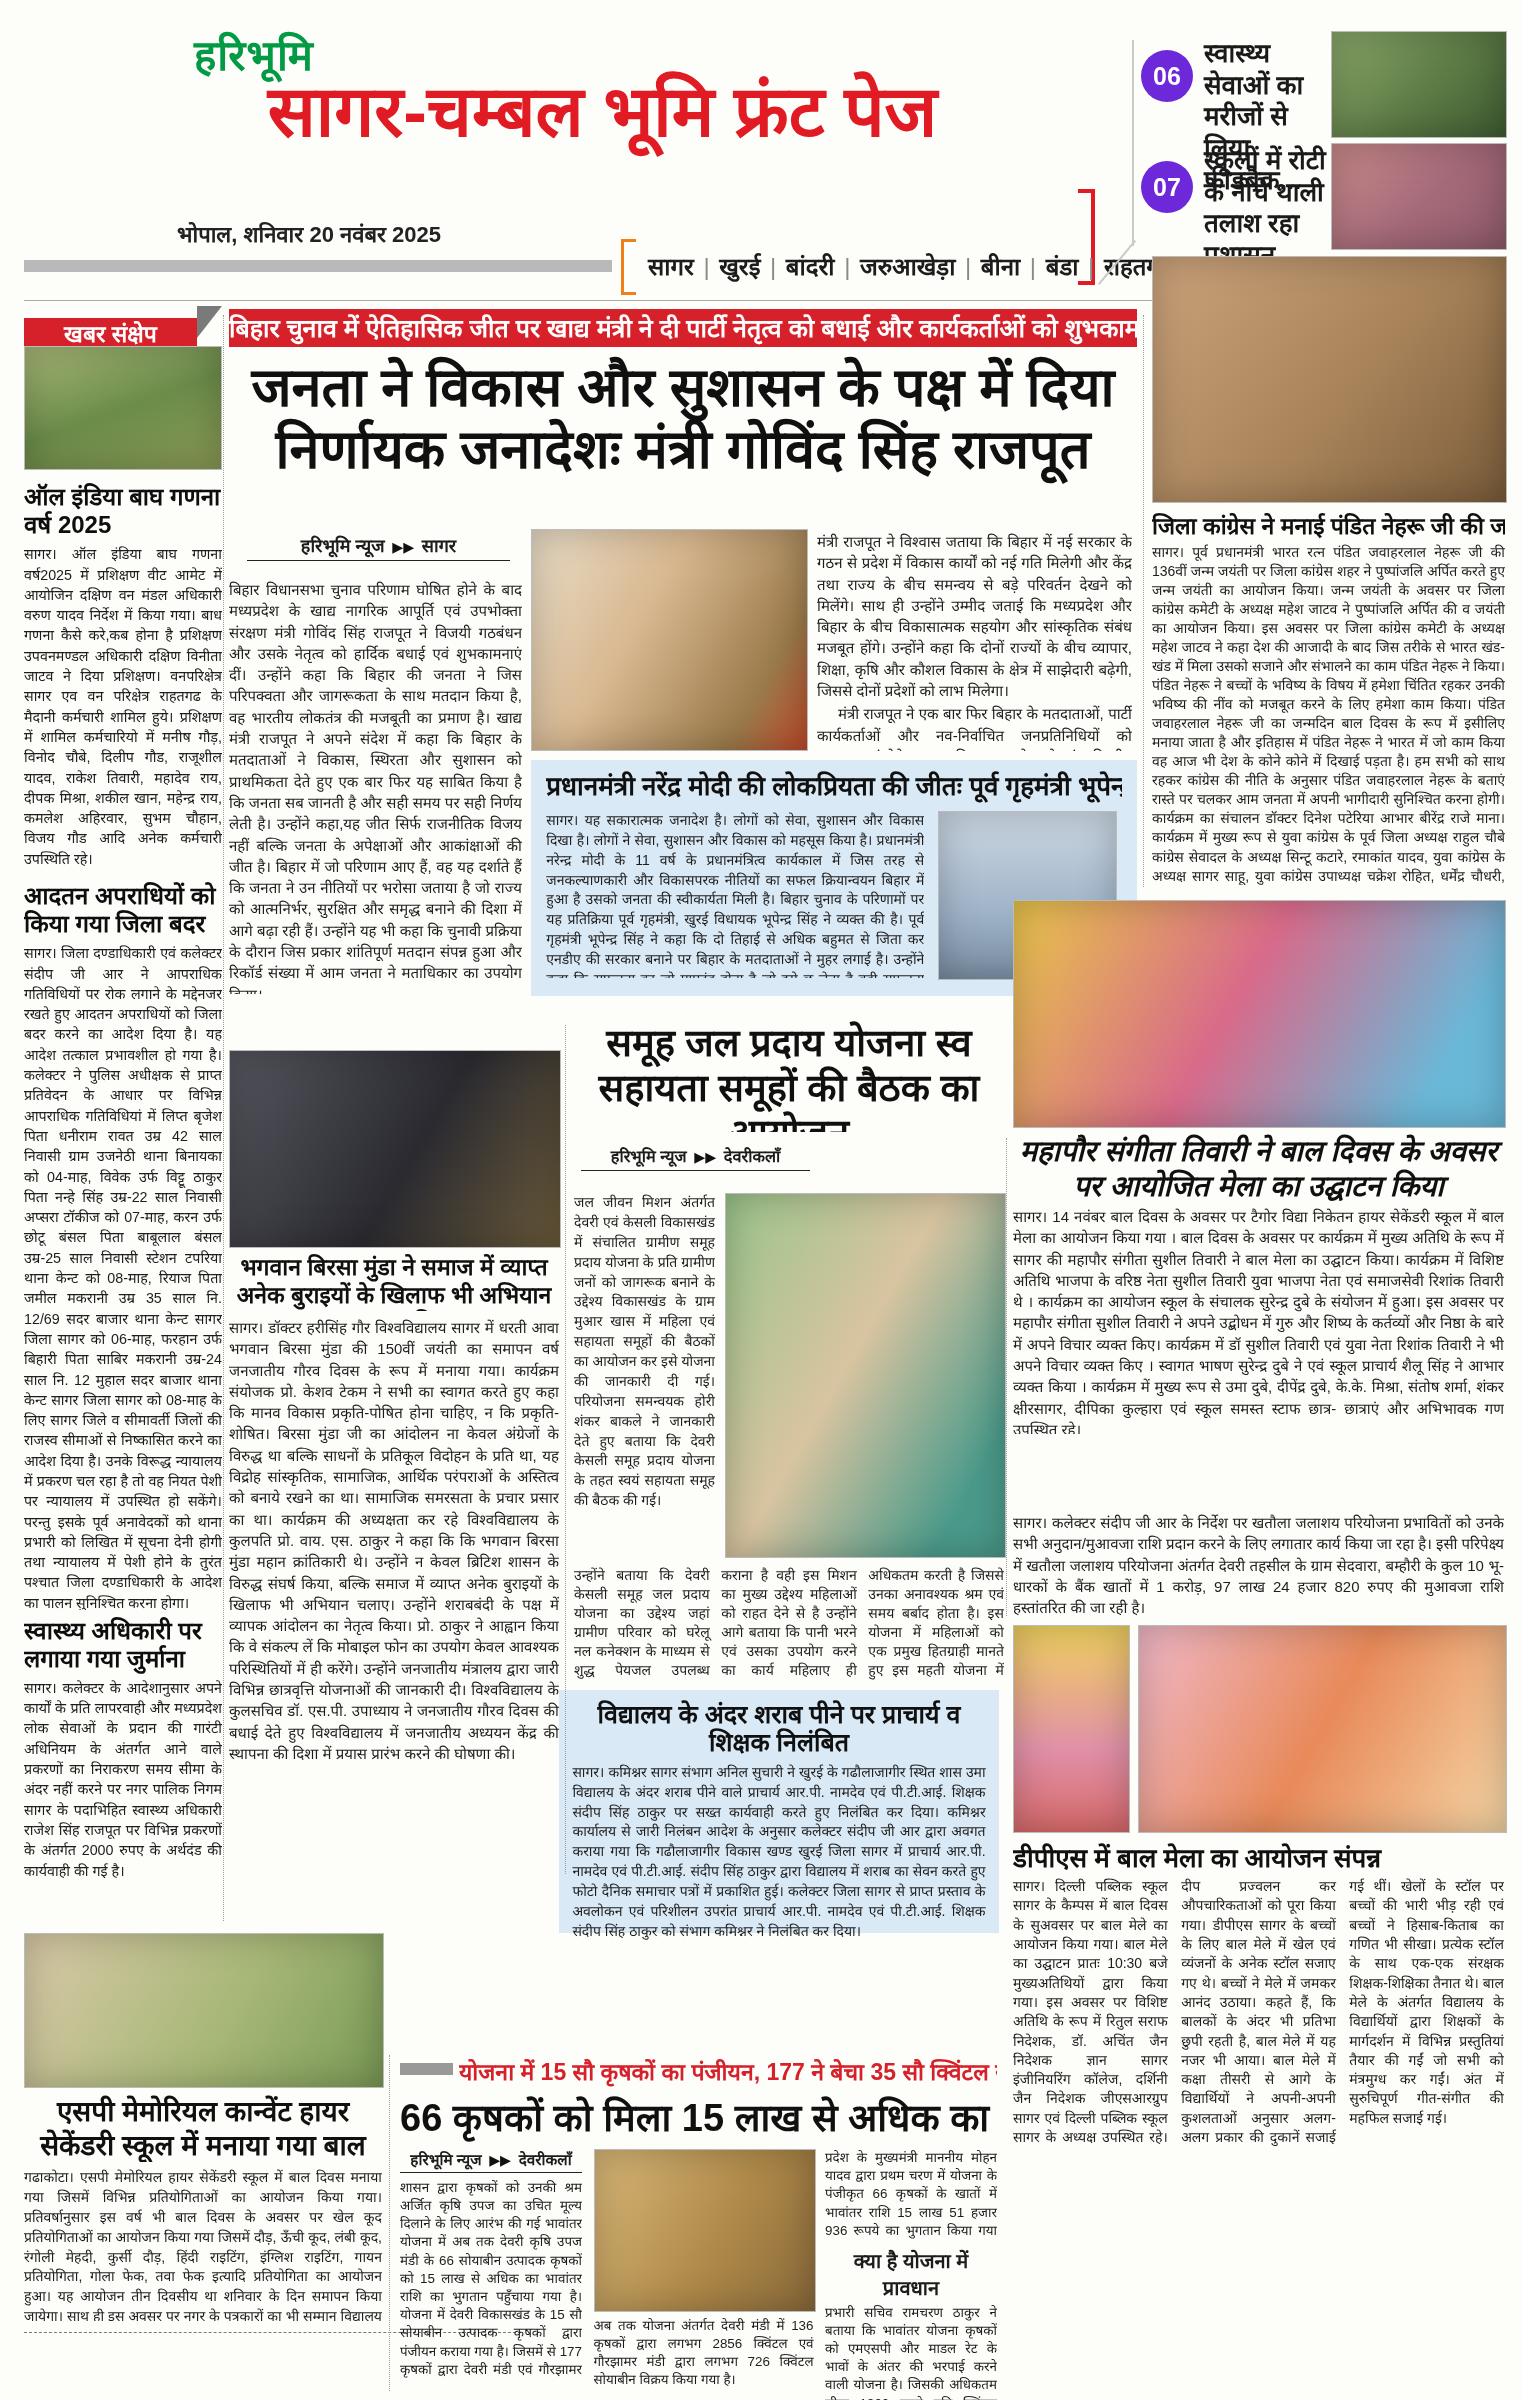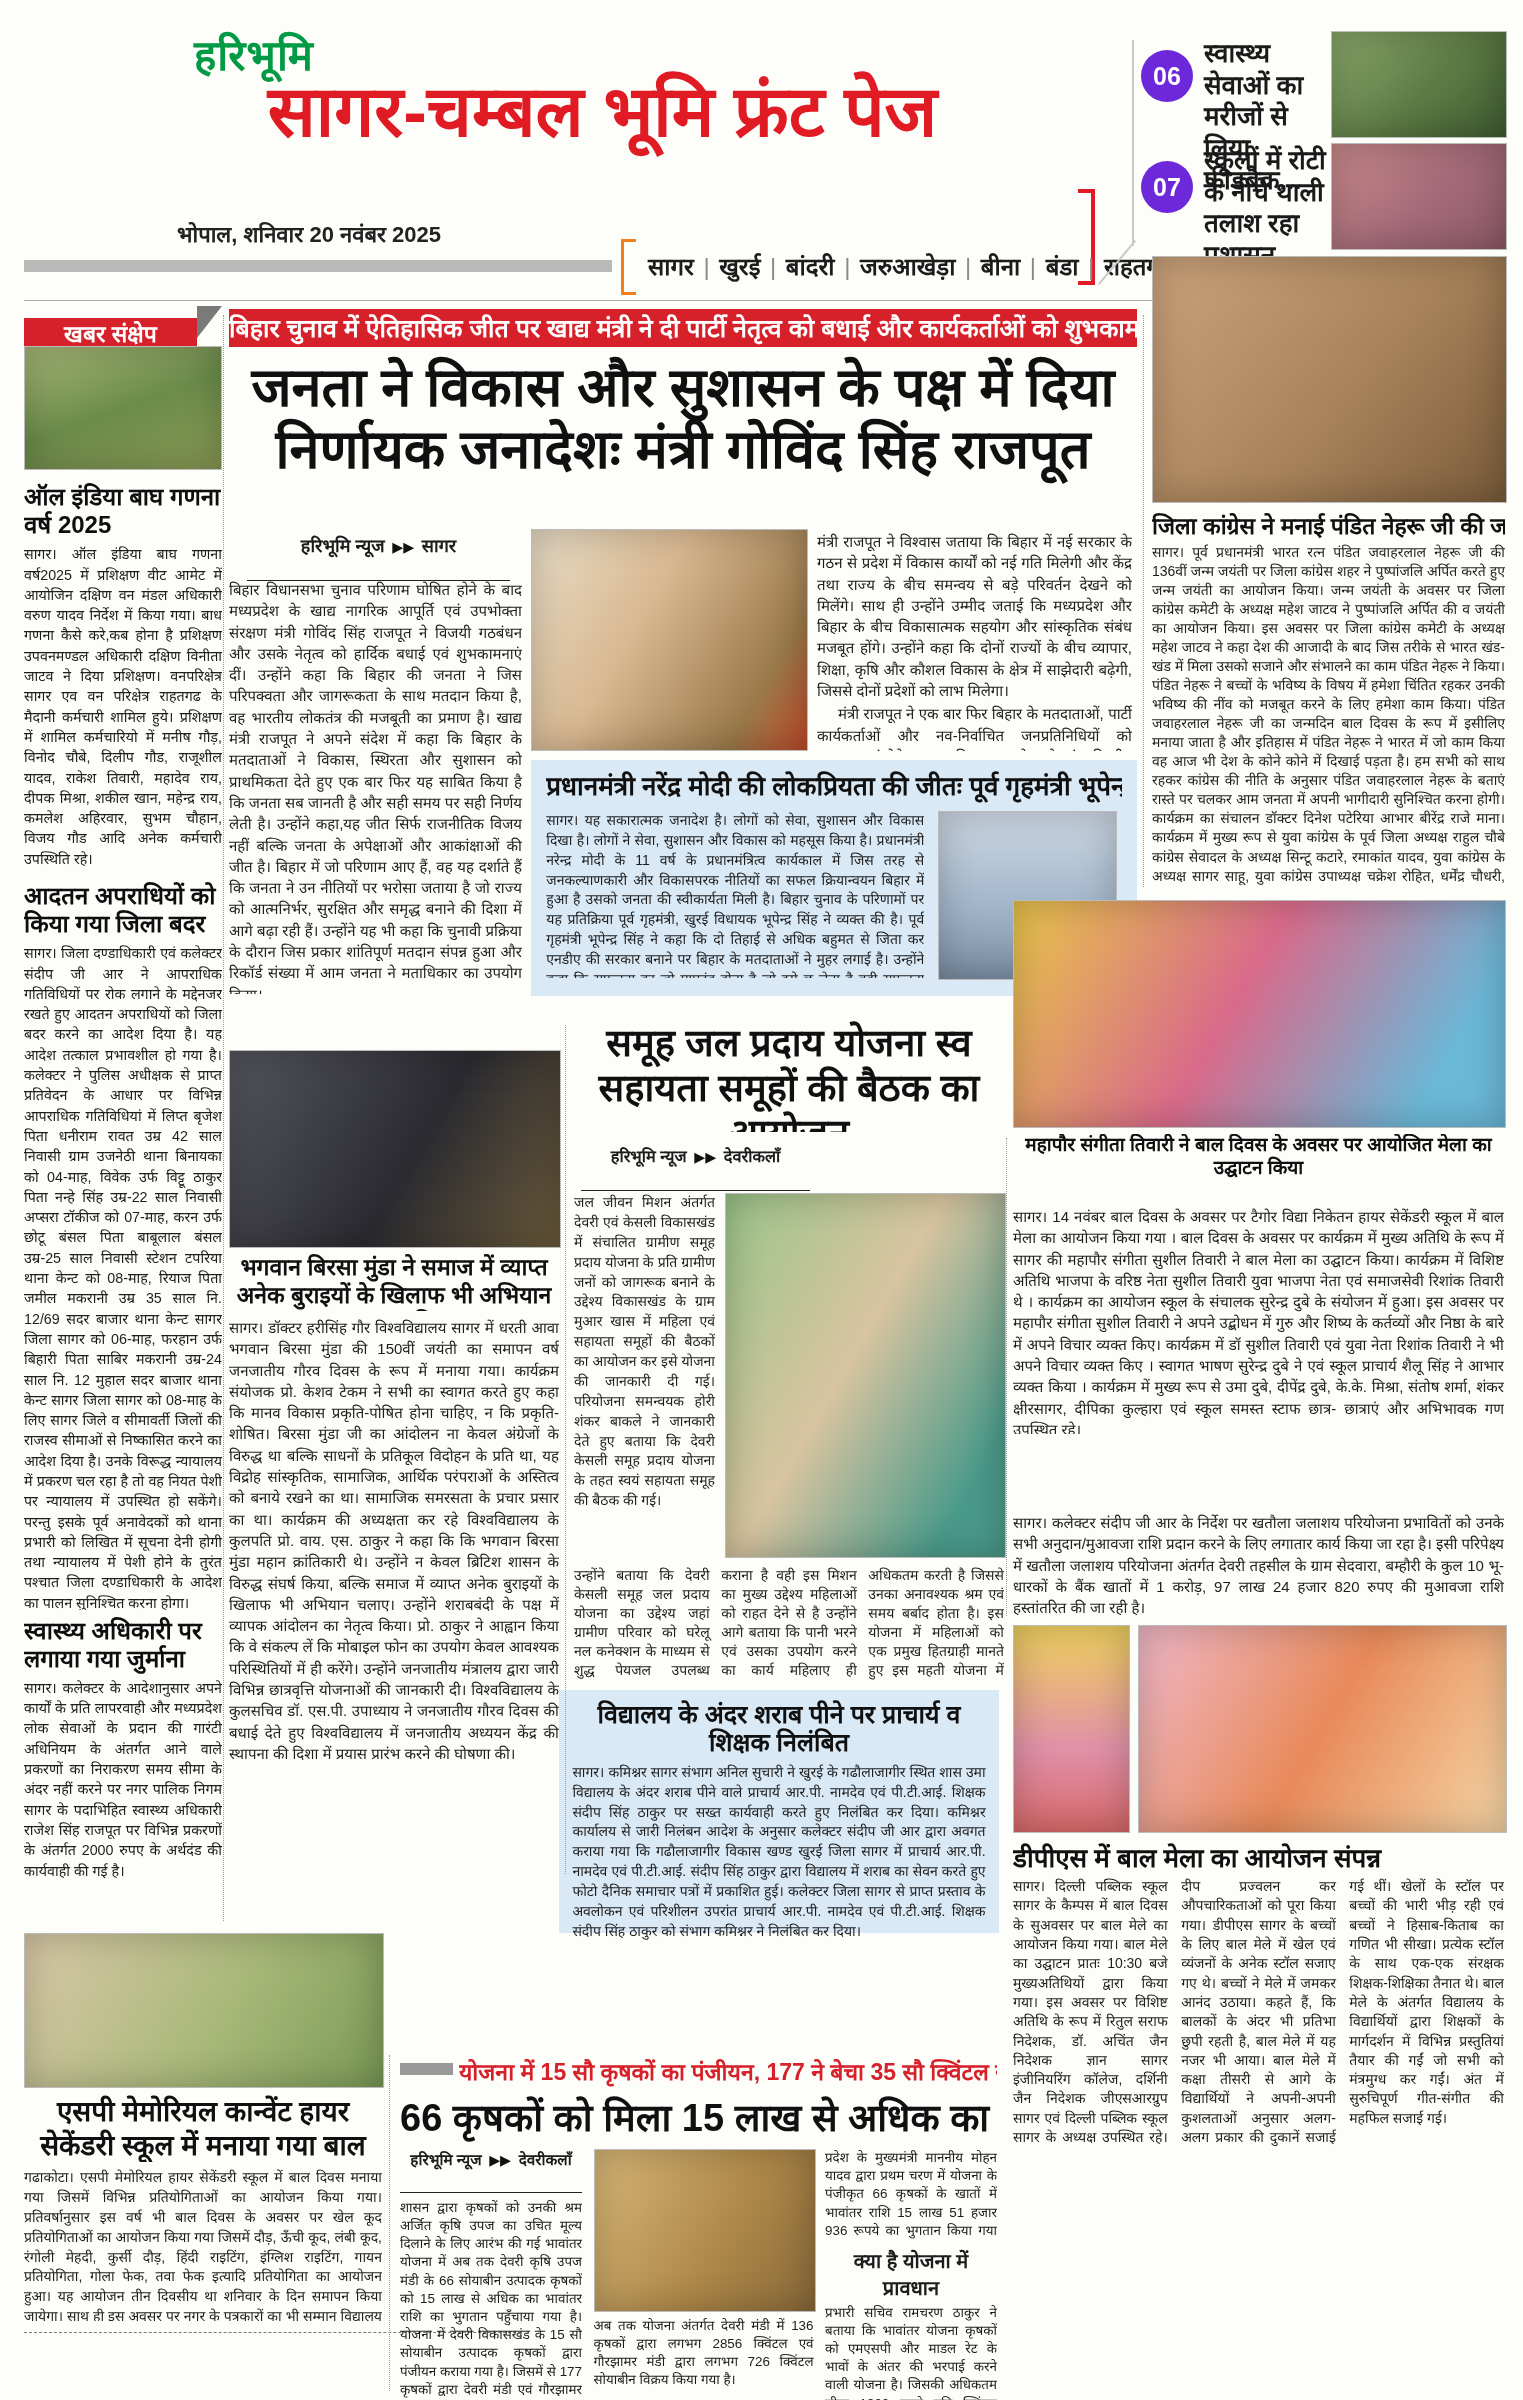--- a/index.html
+++ b/index.html
@@ -37,21 +37,21 @@
   .ph-sacks{background:linear-gradient(120deg,#d8b878,#b08a4a 55%,#8a6a3a);}
   
   .kicker{background:#d6212a;color:#fff;font-weight:700;font-size:25px;text-align:center;
           line-height:38px;white-space:nowrap;overflow:hidden;}
   .hl{font-weight:800;color:#101010;text-align:center;}
   .hl-lead{font-size:54px;line-height:1.15;}
   .hl-1line{white-space:nowrap;overflow:hidden;}
   .body{font-size:15px;line-height:1.42;text-align:justify;overflow:hidden;color:#1d1d1d;}
   .body p{margin:0 0 1.9px 0;}
   .body p.ind{text-indent:21px;}
-  .byline{font-weight:700;font-size:18px;text-align:center;border-bottom:1.9px solid #222;padding-bottom:23px;}
+  .byline{font-weight:700;font-size:18px;text-align:center;border-bottom:1.9px solid #222;padding-bottom:3px;}
   .byline .arr{color:#111;font-size:14.3px;padding:0 7.6px;}
   .tab{background:#d6212a;color:#fff;font-size:23px;font-weight:800;text-align:center;line-height:32.5px;}
   .tab-fold{width:0;height:0;border-top:32.5px solid #7a7a7a;border-right:25px solid transparent;}
   .brief-title{font-size:24px;font-weight:800;line-height:1.15;margin:13.4px 0 5.7px 0;color:#0e0e0e;}
   .bluebox{background:#d9e9f5;}
   .dotrule{border-left:1.9px dotted #9a9a9a;width:0;}
   .dashrule{border-top:1.9px dashed #7a7a7a;height:0;}
   .subhead{font-size:20px;font-weight:800;text-align:center;margin:5.7px 0 2.9px 0;}
   .kicker-red-text{color:#d6212a;font-weight:800;font-size:23px;text-align:center;white-space:nowrap;overflow:hidden;}
   .graydash{background:#999;}
@@ -117,21 +117,21 @@
       <div class="body" style="width:378px;height:167px;font-size:14px;">सागर। यह सकारात्मक जनादेश है। लोगों को सेवा, सुशासन और विकास दिखा है। लोगों ने सेवा, सुशासन और विकास को महसूस किया है। प्रधानमंत्री नरेन्द्र मोदी के 11 वर्ष के प्रधानमंत्रित्व कार्यकाल में जिस तरह से जनकल्याणकारी और विकासपरक नीतियों का सफल क्रियान्वयन बिहार में हुआ है उसको जनता की स्वीकार्यता मिली है। बिहार चुनाव के परिणामों पर यह प्रतिक्रिया पूर्व गृहमंत्री, खुरई विधायक भूपेन्द्र सिंह ने व्यक्त की है। पूर्व गृहमंत्री भूपेन्द्र सिंह ने कहा कि दो तिहाई से अधिक बहुमत से जिता कर एनडीए की सरकार बनाने पर बिहार के मतदाताओं ने मुहर लगाई है। उन्होंने कहा कि सफलता का जो मापदंड होता है जो इसे छू लेता है वही सफलता अर्जित कर लेता है। उन्होंने कहा प्रधानमंत्री नरेन्द्र मोदी के चमत्कारी नेतृत्व व गृह एवं अमित शाह की कुशल रणनीति में भाजपा तथा एनडीए कार्यकर्ताओं ने परिश्रम के साथ सरकार की उपलब्धियों को जनता के बीच पहुंचाया। पूर्व गृहमंत्री ने मुख्यमंत्री डा मोहन यादव को भी शुभकामनाएं जिन्होंने चुनाव अभियान में महत्वपूर्ण योगदान बिहार चुनाव में दिया है।</div>
       <div class="photo ph-portrait" style="width:177px;height:167px;"></div>
     </div>
   </div>
 
   <div class="abs photo ph-warmgroup" style="left:1152px;top:256px;width:353px;height:245px;"></div>
   <div class="abs hl hl-1line" style="left:1152px;top:509px;width:353px;font-size:23px;">जिला कांग्रेस ने मनाई पंडित नेहरू जी की जयंती</div>
   <div class="abs body" style="left:1152px;top:543px;width:353px;height:342px;font-size:14px;line-height:1.36;">सागर। पूर्व प्रधानमंत्री भारत रत्न पंडित जवाहरलाल नेहरू जी की 136वीं जन्म जयंती पर जिला कांग्रेस शहर ने पुष्पांजलि अर्पित करते हुए जन्म जयंती का आयोजन किया। जन्म जयंती के अवसर पर जिला कांग्रेस कमेटी के अध्यक्ष महेश जाटव ने पुष्पांजलि अर्पित की व जयंती का आयोजन किया। इस अवसर पर जिला कांग्रेस कमेटी के अध्यक्ष महेश जाटव ने कहा देश की आजादी के बाद जिस तरीके से भारत खंड-खंड में मिला उसको सजाने और संभालने का काम पंडित नेहरू ने किया। पंडित नेहरू ने बच्चों के भविष्य के विषय में हमेशा चिंतित रहकर उनकी भविष्य की नींव को मजबूत करने के लिए हमेशा काम किया। पंडित जवाहरलाल नेहरू जी का जन्मदिन बाल दिवस के रूप में इसीलिए मनाया जाता है और इतिहास में पंडित नेहरू ने भारत में जो काम किया वह आज भी देश के कोने कोने में दिखाई पड़ता है। हम सभी को साथ रहकर कांग्रेस की नीति के अनुसार पंडित जवाहरलाल नेहरू के बताएं रास्ते पर चलकर आम जनता में अपनी भागीदारी सुनिश्चित करना होगी। कार्यक्रम का संचालन डॉक्टर दिनेश पटेरिया आभार बीरेंद्र राजे माना। कार्यक्रम में मुख्य रूप से युवा कांग्रेस के पूर्व जिला अध्यक्ष राहुल चौबे कांग्रेस सेवादल के अध्यक्ष सिन्टू कटारे, रमाकांत यादव, युवा कांग्रेस के अध्यक्ष सागर साहू, युवा कांग्रेस उपाध्यक्ष चक्रेश रोहित, धर्मेंद्र चौधरी, तज्जु खान, दीनदयाल तिवारी, महेश अहिरवार, अमन लोधी, वीरू चौधरी, कुंजीलाल लाडिया, लल्ला यादव, संजय रैकवा,र सुनील पावा, जयदीप तिवारी, रजिया खान, अनिल दक्ष, प्रशांत सोनी, नीलेश आदि उपस्थित थे।</div>
   <div class="abs photo ph-balloons" style="left:1013px;top:900px;width:491px;height:226px;"></div>
 
-  <div class="abs hl" style="left:1013px;top:1134px;width:491px;font-size:19px;line-height:1.2;height:67px;overflow:hidden;">महापौर संगीता तिवारी ने बाल दिवस के अवसर पर आयोजित मेला का उद्घाटन किया</div>
+  <div class="abs hl" style="left:1013px;top:1134px;width:491px;font-size:29px;line-height:1.2;height:67px;overflow:hidden;font-style:italic;">महापौर संगीता तिवारी ने बाल दिवस के अवसर पर आयोजित मेला का उद्घाटन किया</div>
   <div class="abs body" style="left:1013px;top:1206px;width:491px;height:228px;">सागर। 14 नवंबर बाल दिवस के अवसर पर टैगोर विद्या निकेतन हायर सेकेंडरी स्कूल में बाल मेला का आयोजन किया गया । बाल दिवस के अवसर पर कार्यक्रम में मुख्य अतिथि के रूप में सागर की महापौर संगीता सुशील तिवारी ने बाल मेला का उद्घाटन किया। कार्यक्रम में विशिष्ट अतिथि भाजपा के वरिष्ठ नेता सुशील तिवारी युवा भाजपा नेता एवं समाजसेवी रिशांक तिवारी थे । कार्यक्रम का आयोजन स्कूल के संचालक सुरेन्द्र दुबे के संयोजन में हुआ। इस अवसर पर महापौर संगीता सुशील तिवारी ने अपने उद्बोधन में गुरु और शिष्य के कर्तव्यों और निष्ठा के बारे में अपने विचार व्यक्त किए। कार्यक्रम में डॉ सुशील तिवारी एवं युवा नेता रिशांक तिवारी ने भी अपने विचार व्यक्त किए । स्वागत भाषण सुरेन्द्र दुबे ने एवं स्कूल प्राचार्य शैलू सिंह ने आभार व्यक्त किया । कार्यक्रम में मुख्य रूप से उमा दुबे, दीपेंद्र दुबे, के.के. मिश्रा, संतोष शर्मा, शंकर क्षीरसागर, दीपिका कुल्हारा एवं स्कूल समस्त स्टाफ छात्र- छात्राएं और अभिभावक गण उपस्थित रहे।</div>
 
   <div class="abs body" style="left:1013px;top:1512px;width:491px;height:107px;">सागर। कलेक्टर संदीप जी आर के निर्देश पर खतौला जलाशय परियोजना प्रभावितों को उनके सभी अनुदान/मुआवजा राशि प्रदान करने के लिए लगातार कार्य किया जा रहा है। इसी परिपेक्ष्य में खतौला जलाशय परियोजना अंतर्गत देवरी तहसील के ग्राम सेदवारा, बम्हौरी के कुल 10 भू-धारकों के बैंक खातों में 1 करोड़, 97 लाख 24 हजार 820 रुपए की मुआवजा राशि हस्तांतरित की जा रही है।</div>
   <div class="abs photo ph-strip" style="left:1013px;top:1625px;width:115px;height:206px;"></div>
   <div class="abs photo ph-tent" style="left:1138px;top:1625px;width:367px;height:206px;"></div>
 
   <div class="abs hl hl-1line" style="left:1013px;top:1839px;width:491px;font-size:26px;text-align:left;">डीपीएस में बाल मेला का आयोजन संपन्न</div>
   <div class="abs body" style="left:1013px;top:1877px;width:491px;height:516px;font-size:14px;line-height:1.38;column-count:3;column-gap:13.4px;">सागर। दिल्ली पब्लिक स्कूल सागर के कैम्पस में बाल दिवस के सुअवसर पर बाल मेले का आयोजन किया गया। बाल मेले का उद्घाटन प्रातः 10:30 बजे मुख्यअतिथियों द्वारा किया गया। इस अवसर पर विशिष्ट अतिथि के रूप में रितुल सराफ निदेशक, डॉ. अचिंत जैन निदेशक ज्ञान सागर इंजीनियरिंग कॉलेज, दर्शिनी जैन निदेशक जीएसआरग्रुप सागर एवं दिल्ली पब्लिक स्कूल सागर के अध्यक्ष उपस्थित रहे। दीप प्रज्वलन कर औपचारिकताओं को पूरा किया गया। डीपीएस सागर के बच्चों के लिए बाल मेले में खेल एवं व्यंजनों के अनेक स्टॉल सजाए गए थे। बच्चों ने मेले में जमकर आनंद उठाया। कहते हैं, कि बालकों के अंदर भी प्रतिभा छुपी रहती है, बाल मेले में यह नजर भी आया। बाल मेले में कक्षा तीसरी से आगे के विद्यार्थियों ने अपनी-अपनी कुशलताओं अनुसार अलग-अलग प्रकार की दुकानें सजाई गई थीं। खेलों के स्टॉल पर बच्चों की भारी भीड़ रही एवं बच्चों ने हिसाब-किताब का गणित भी सीखा। प्रत्येक स्टॉल के साथ एक-एक संरक्षक शिक्षक-शिक्षिका तैनात थे। बाल मेले के अंतर्गत विद्यालय के विद्यार्थियों द्वारा शिक्षकों के मार्गदर्शन में विभिन्न प्रस्तुतियां तैयार की गईं जो सभी को मंत्रमुग्ध कर गईं। अंत में सुरुचिपूर्ण गीत-संगीत की महफिल सजाई गई।</div>
 
   <div class="abs photo ph-stage" style="left:229px;top:1050px;width:330px;height:196px;"></div>

